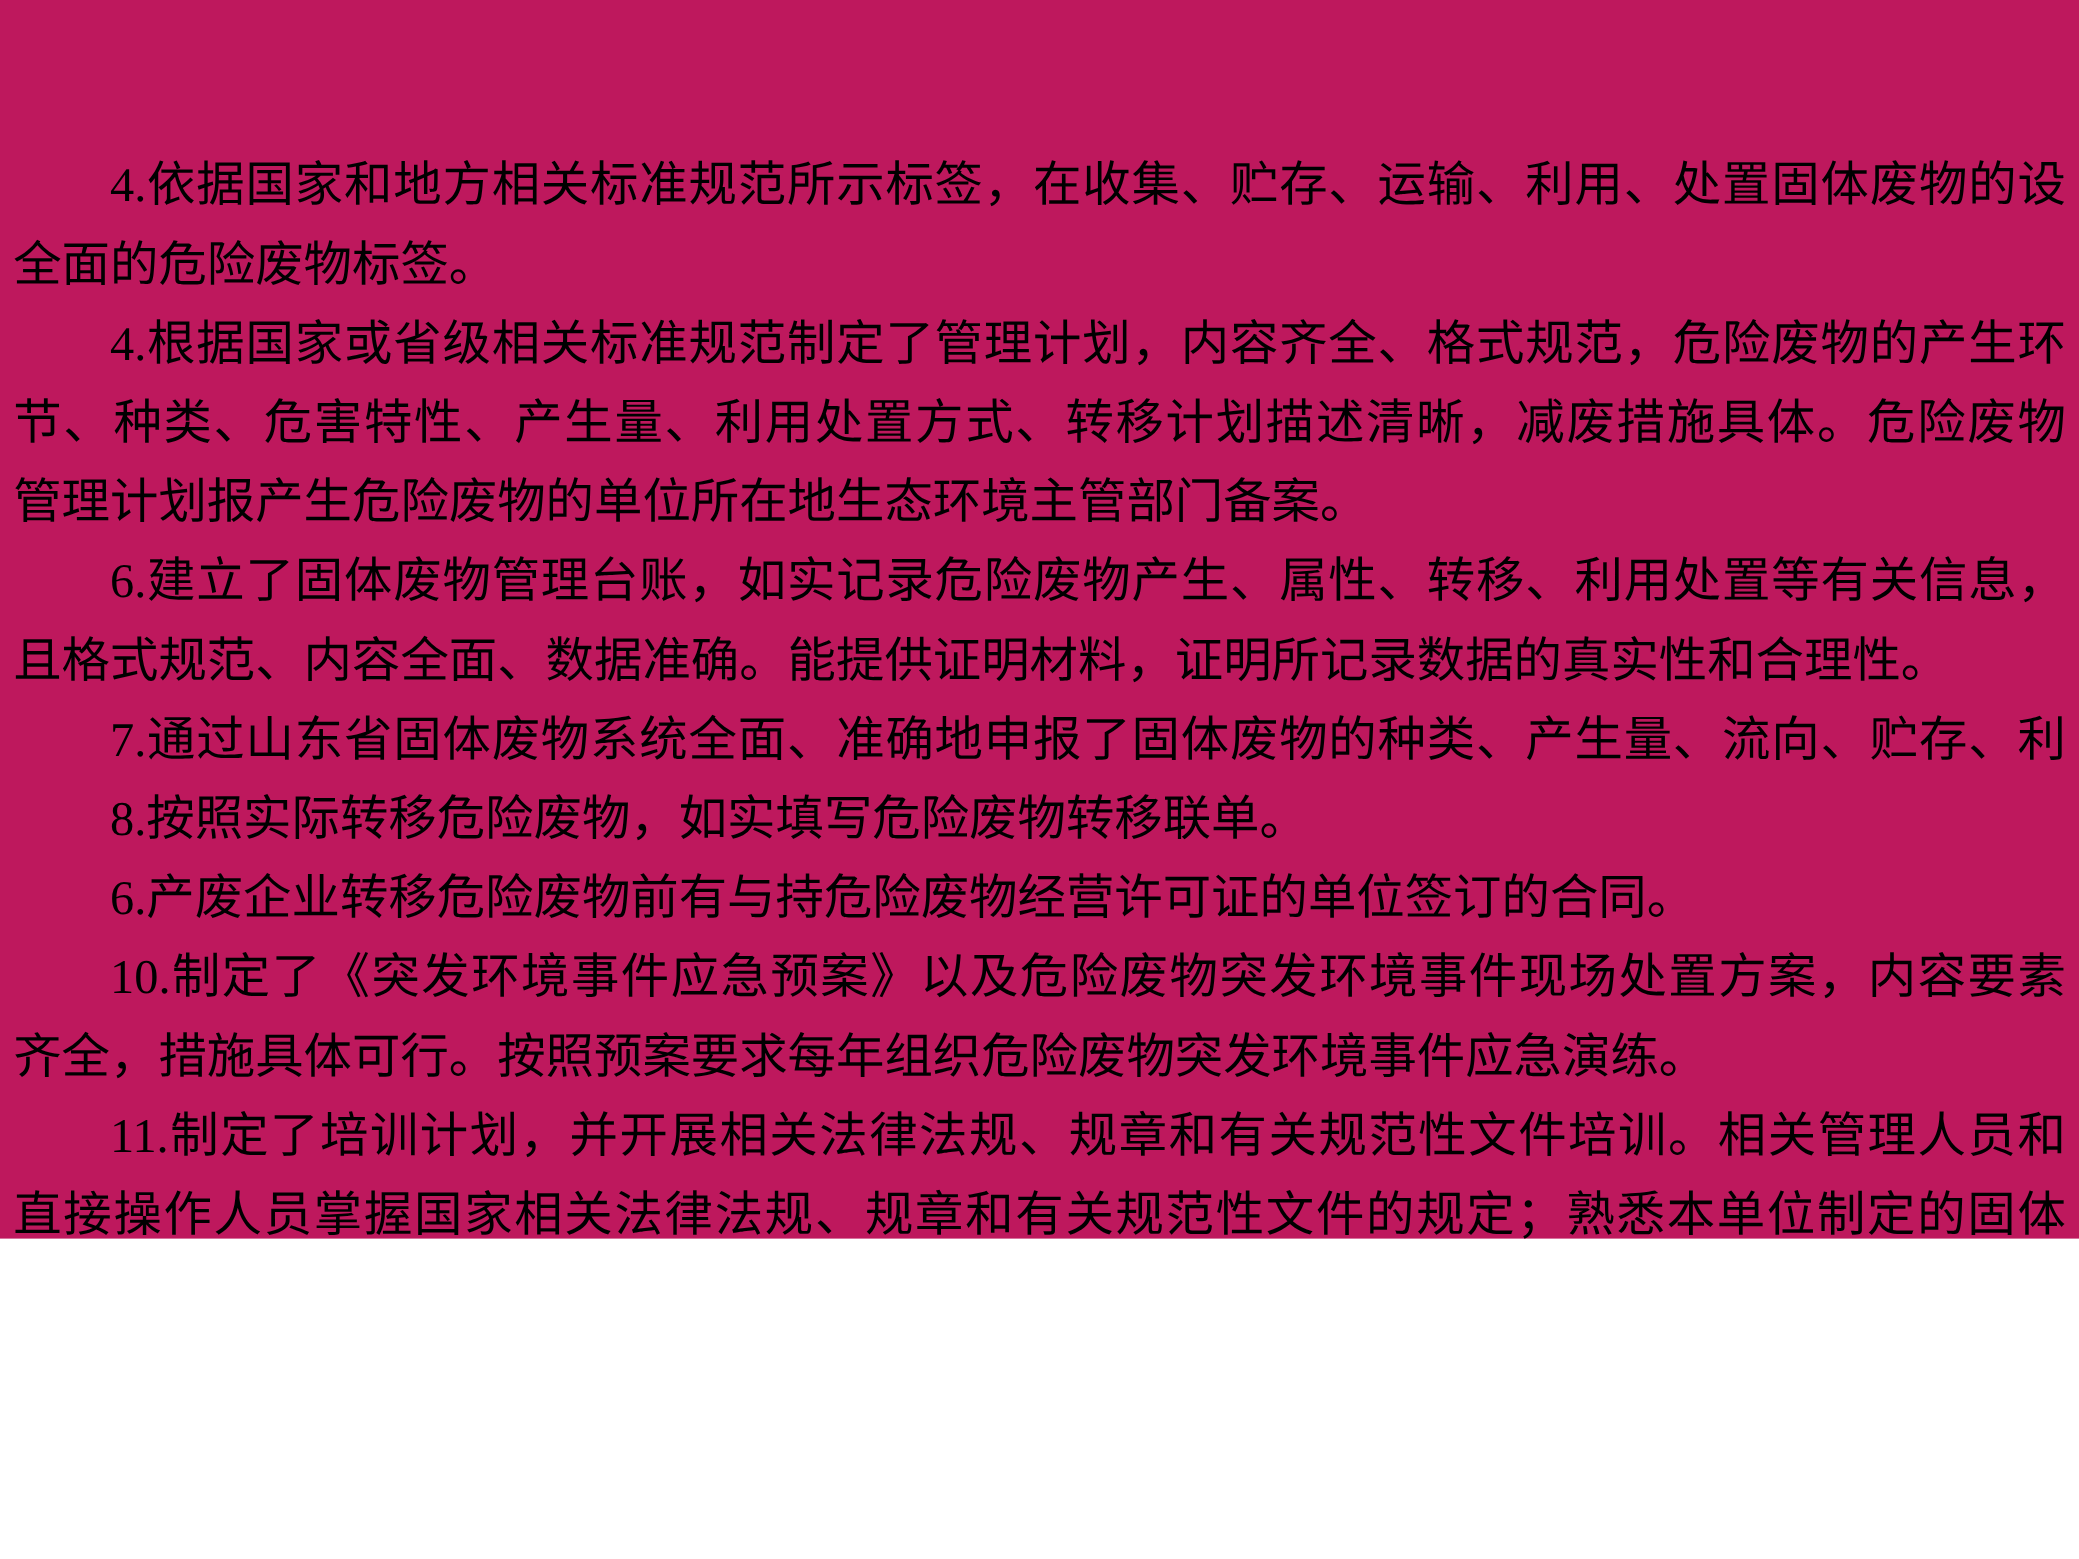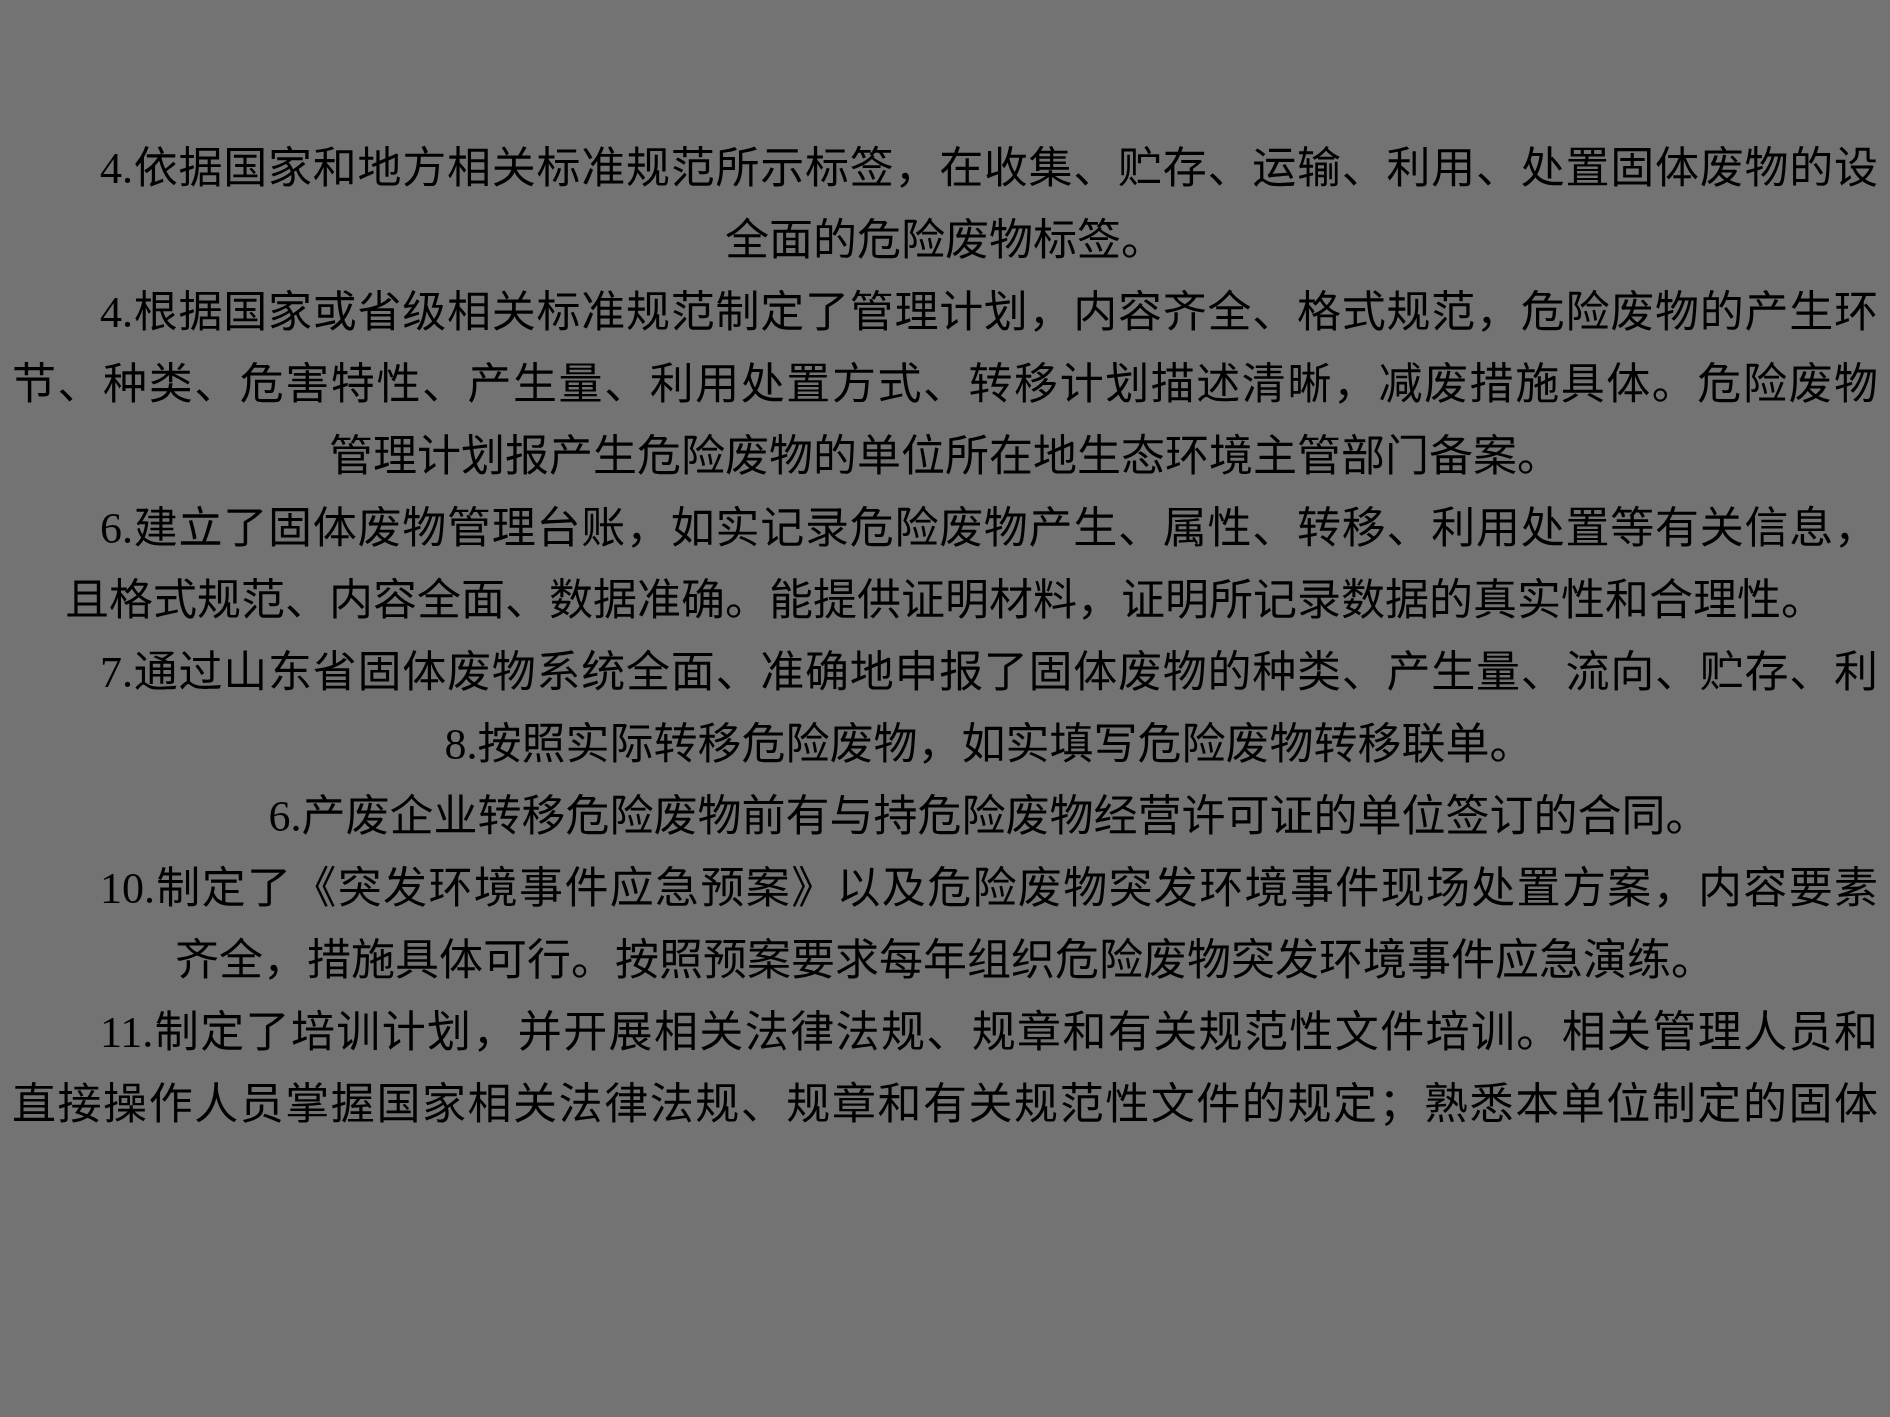--- a/index.html
+++ b/index.html
@@ -8,32 +8,32 @@
     }
     body {
       width: 1890px;
       height: 1417px;
       background: #ffffff;
       overflow: hidden;
     }
     .page {
       box-sizing: border-box;
       width: 1890px;
-      height: 1417px;
+      height: 1126px;
       padding: 133px 12px 0 12px;
-      background: #737373;
+      background: #be185d;
       color: #000000;
       font-family: "Liberation Serif", "DejaVu Serif", serif;
       font-size: 44px;
       line-height: 72px;
       font-weight: 400;
     }
     .line {
       white-space: nowrap;
-      text-align: center;
+      text-align: left;
       letter-spacing: 0;
     }
     
     .line.fill {
       text-align: justify;
       text-align-last: justify;
       text-justify: inter-character;
     }
     
     .line.indent {

